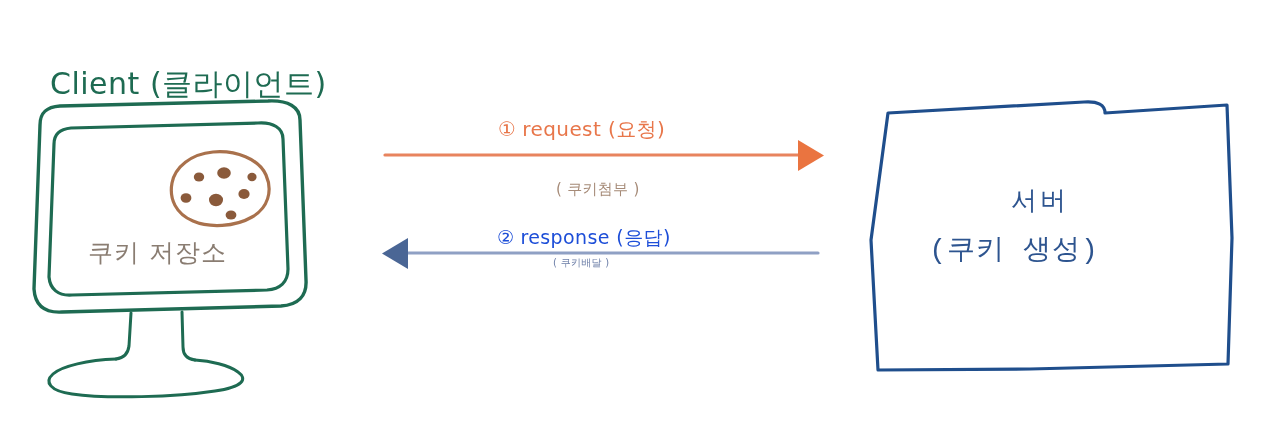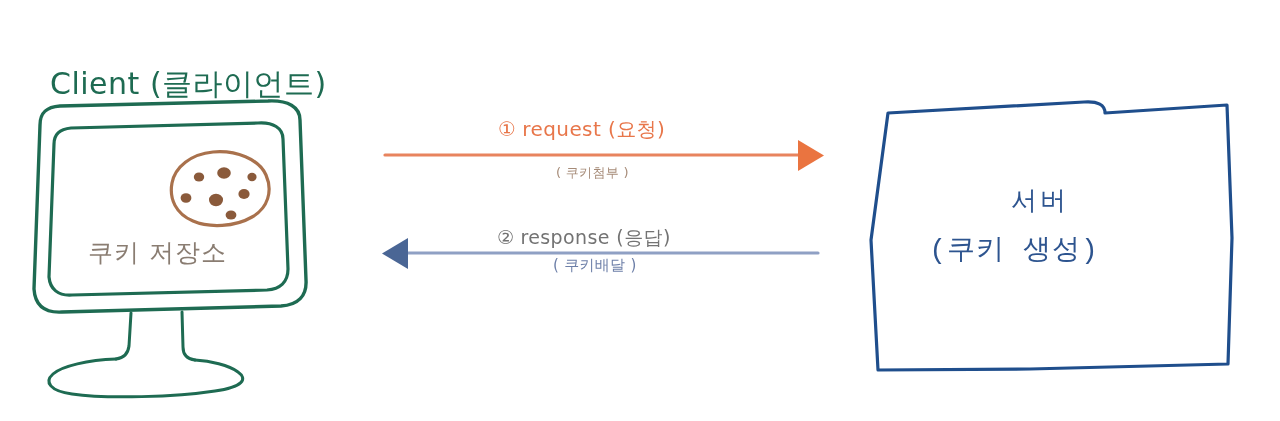--- a/index.html
+++ b/index.html
@@ -54,38 +54,38 @@
   
   #request-label {
     left: 498px;
     top: 88px;
     font-size: 20px;
     color: #e8764a;
     letter-spacing: 0.4px;
   }
   #request-sub {
     left: 556px;
-    top: 136px;
-    font-size: 13px;
+    top: 152px;
+    font-size: 15px;
     color: #a68b78;
     letter-spacing: 0.3px;
   }
 
   
   #response-label {
     left: 497px;
     top: 197px;
     font-size: 19px;
-    color: #737373;
+    color: #1d4ed8;
     letter-spacing: 0.4px;
   }
   #response-sub {
     left: 553px;
     top: 228px;
-    font-size: 15px;
+    font-size: 10px;
     color: #6d7fa8;
     letter-spacing: 0.3px;
   }
 
   
   #server-title {
     left: 1040px;
     top: 155px;
     font-size: 26px;
     color: #2d548f;

